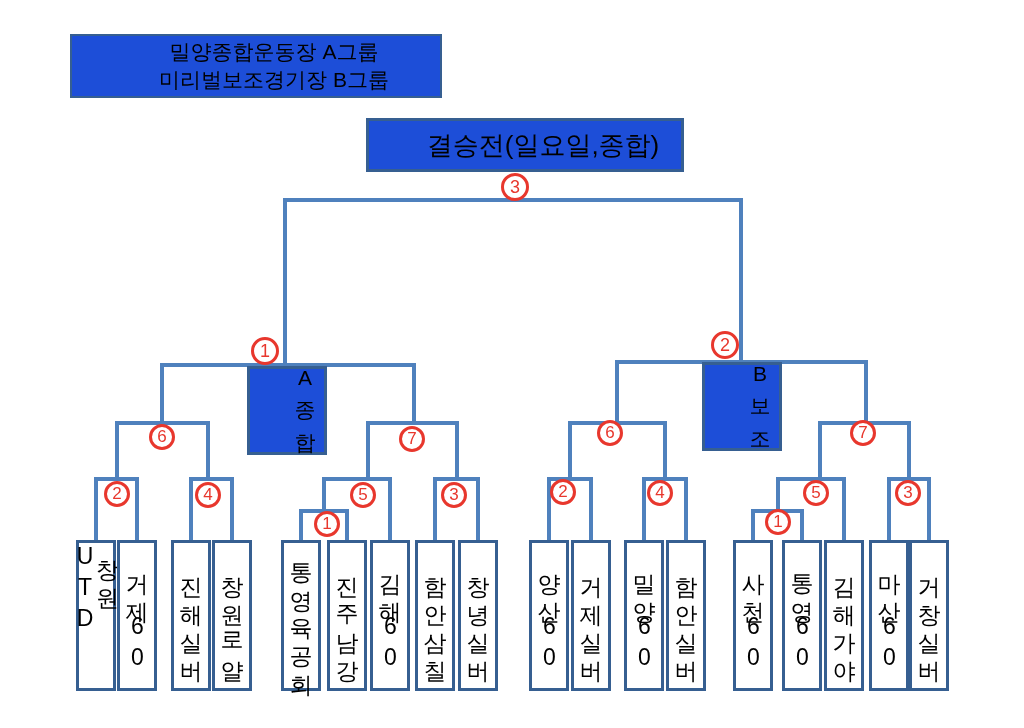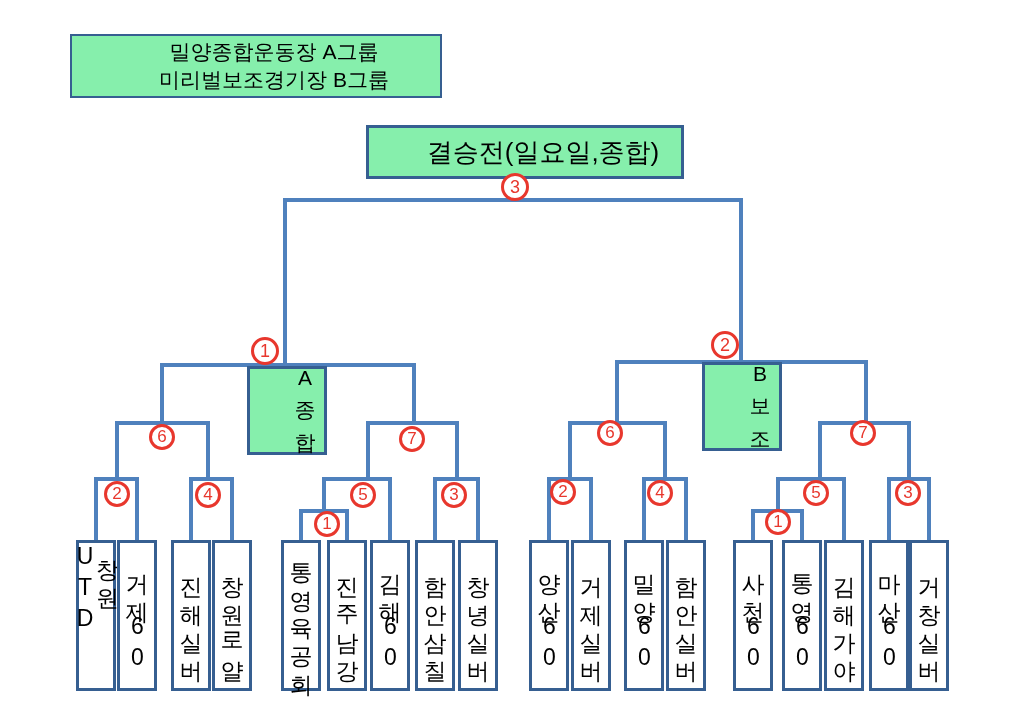--- a/index.html
+++ b/index.html
@@ -2,30 +2,30 @@
 <html><head>
 <meta charset="utf-8">
 <style>
   html,body { margin:0; padding:0; background:#fff; }
   #stage {
     position:relative; width:1024px; height:728px; background:#ffffff;
     font-family:"Liberation Sans", sans-serif; color:#000; overflow:hidden;
   }
   #lines { position:absolute; left:0; top:0; }
   .box {
-    position:absolute; background:#86efac; box-sizing:border-box;
+    position:absolute; background:#1d4ed8; box-sizing:border-box;
     display:flex; align-items:center; justify-content:center;
     text-align:center; white-space:pre-line;padding-left:36px;
   }
   .legend {
     left:70px; top:34px; width:372px; height:64px;
     border:2px solid #365f91; font-size:21px; line-height:1.35;
   }
   .finalbox {
-    left:366px; top:125px; width:318px; height:54px;
+    left:366px; top:118px; width:318px; height:54px;
     border:3px solid #365f91; font-size:26px;
   }
   .venue {
     width:80px; height:89px; border:3px solid #365f91;
     font-size:21px; line-height:1.55;
   }
   .venue-a { left:247px; top:366px; }
   .venue-b { left:702px; top:362px; }
   .team {
     position:absolute; top:540px; width:40px; height:151px;

